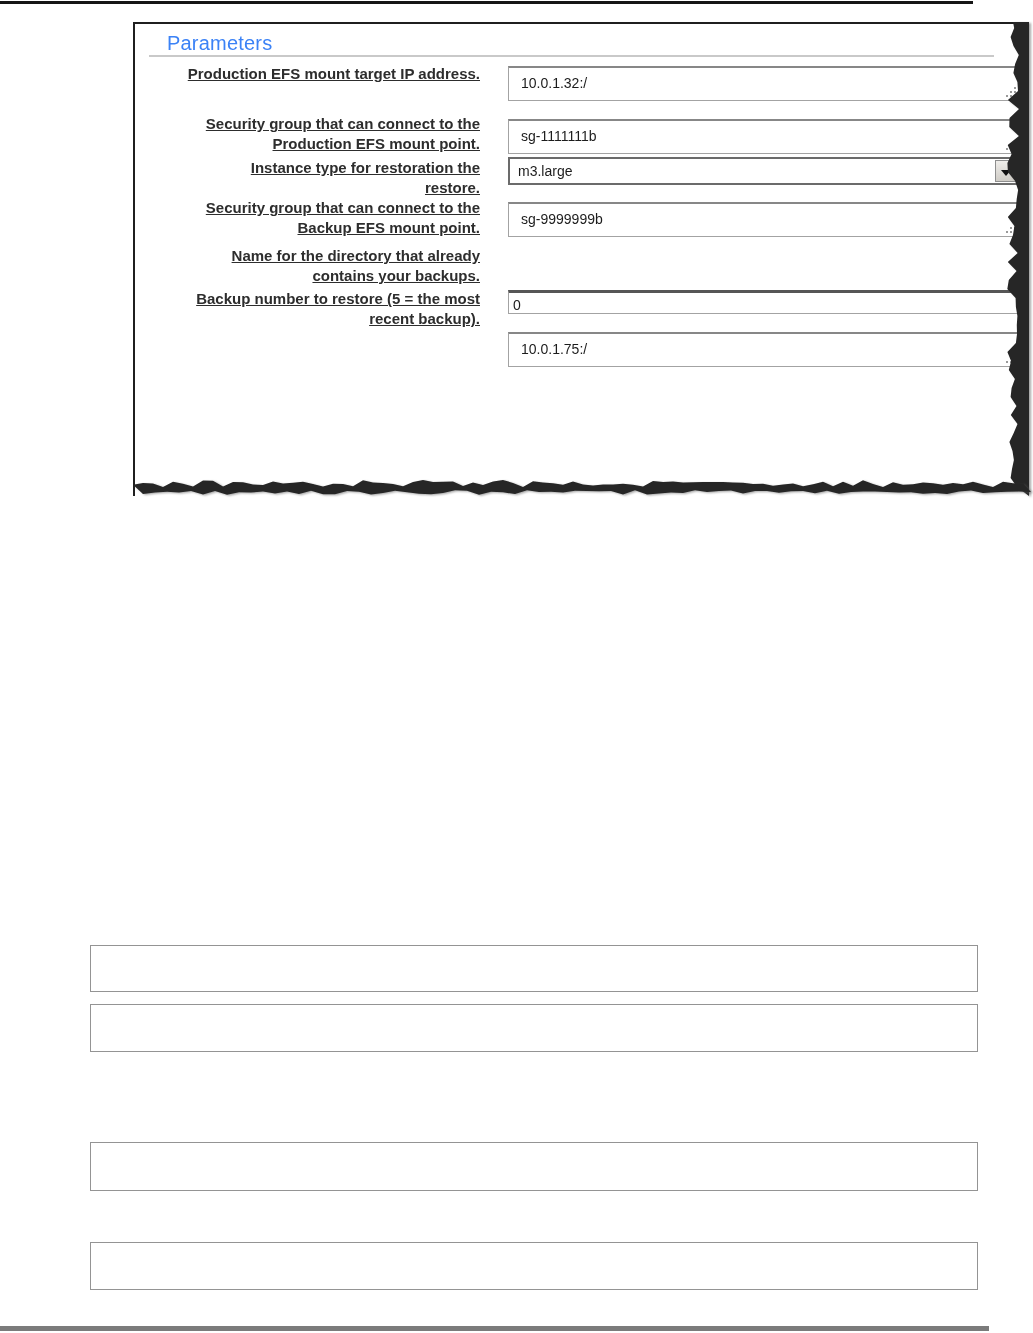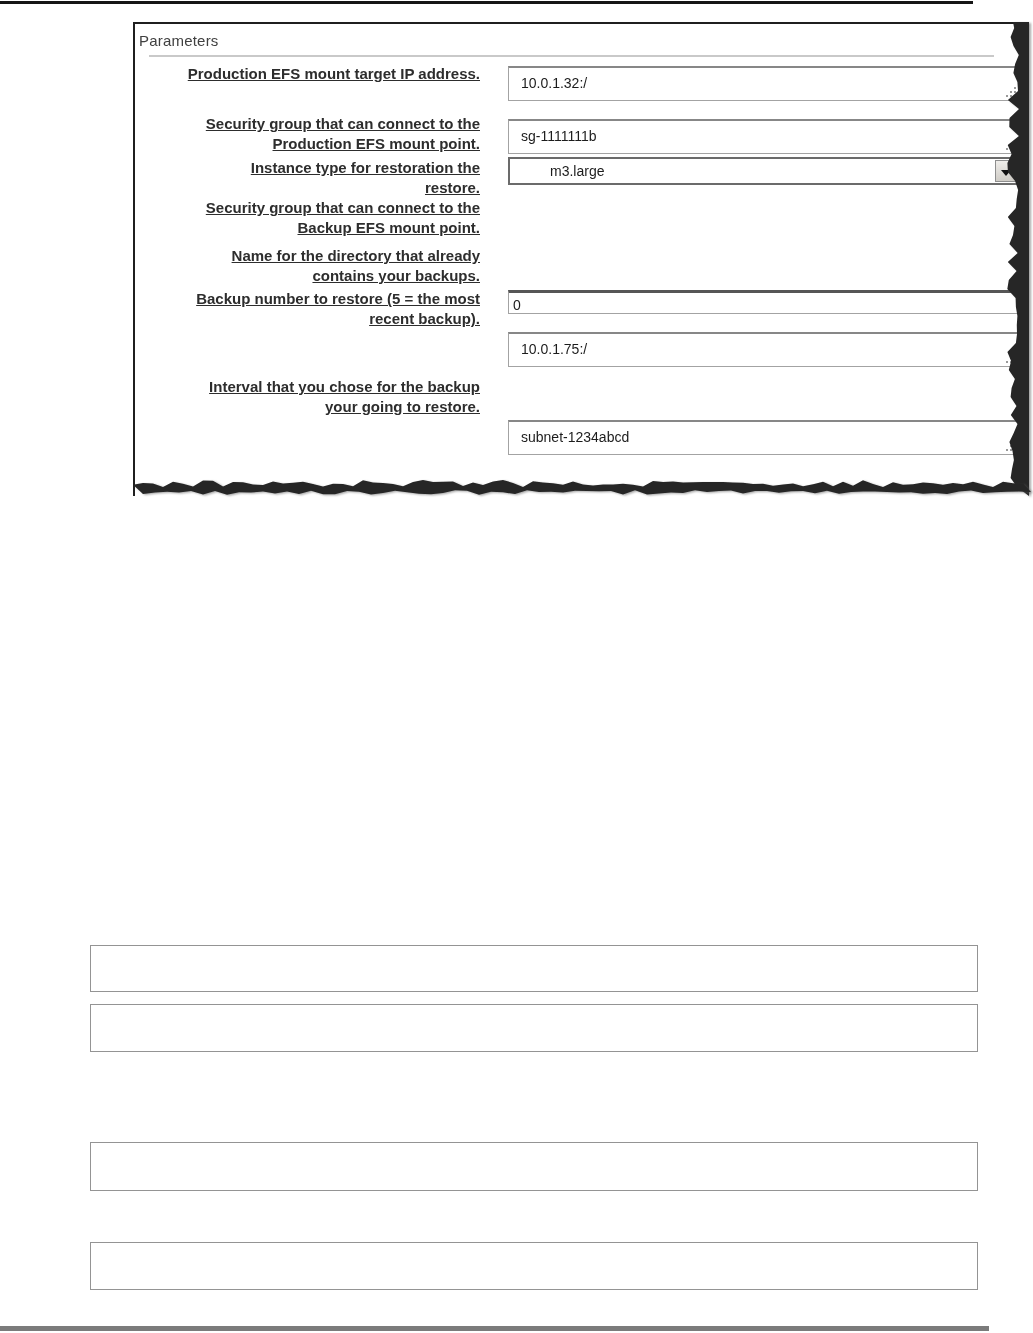--- a/index.html
+++ b/index.html
@@ -9,42 +9,42 @@
   }
   .top-rule{position:absolute;left:0;top:1px;width:973px;height:3px;background:#161616;}
   .bottom-bar{position:absolute;left:0;top:1326px;width:989px;height:5px;background:#7b7b7b;}
 
   
   .shot{
     position:absolute;left:133px;top:22px;width:892px;height:472px;
     background:#ffffff;border-top:2px solid #1f1f1f;border-left:2px solid #1f1f1f;
   }
   .shot-title{
-    position:absolute;left:4px;top:8px;font-size:15px;color:#404040;letter-spacing:.2px;
+    position:absolute;left:32px;top:8px;font-size:20px;color:#3b82f6;letter-spacing:.2px;
   }
   .shot-title-rule{position:absolute;left:14px;top:31px;width:845px;height:2px;background:#c9c9c9;}
 
   .f-label{
     position:absolute;left:0;width:345px;text-align:right;
     font-size:15px;font-weight:bold;color:#2d2d2d;line-height:20px;white-space:pre-line;text-decoration:underline;
   }
   .ctl{position:absolute;left:373px;width:512px;background:#fff;box-sizing:border-box;}
   .ta{
     border:1px solid #a3a3a3;border-top:2px solid #878787;height:35px;
     font-size:14px;color:#1c1c1c;padding:7px 0 0 12px;position:absolute;
   }
   .ti{
     border:1px solid #a3a3a3;border-top:3px solid #565656;height:24px;
     font-size:14px;color:#1c1c1c;padding:4px 0 0 4px;position:absolute;
   }
   .sel{
     border:2px solid #6b6b6b;height:28px;position:absolute;
     font-size:14px;color:#1c1c1c;
   }
-  .sel .sel-text{position:absolute;left:8px;top:4px;margin-left:32px;}
+  .sel .sel-text{position:absolute;left:8px;top:4px;}
   .sel-btn{
     position:absolute;right:1px;top:1px;bottom:1px;width:22px;
     background:linear-gradient(#efedea,#cfccc6);border:1px solid #8e8e8e;box-sizing:border-box;
   }
   .sel-arrow{
     position:absolute;left:5px;top:9px;width:0;height:0;
     border-left:5px solid transparent;border-right:5px solid transparent;border-top:6px solid #111;
   }
   .grip{position:absolute;right:2px;bottom:2px;}
 
@@ -103,20 +103,33 @@
 restore.</div>
   <div class="ctl sel" style="top:133px">
     <span class="sel-text">m3.large</span>
     <span class="sel-btn">
         <span class="sel-arrow"></span>
       </span>
   </div>
 
   <div class="f-label" style="top:174px">Security group that can connect to the
 Backup EFS mount point.</div>
+  <div class="ctl ta" style="top:178px">
+    <span>sg-9999999b</span>
+    <svg class="grip" width="11" height="11">
+        <g fill="#9a9a9a">
+          <rect x="8" y="0" width="2" height="2"></rect>
+          <rect x="8" y="4" width="2" height="2"></rect>
+          <rect x="4" y="4" width="2" height="2"></rect>
+          <rect x="8" y="8" width="2" height="2"></rect>
+          <rect x="4" y="8" width="2" height="2"></rect>
+          <rect x="0" y="8" width="2" height="2"></rect>
+        </g>
+      </svg>
+  </div>
 
   <div class="f-label" style="top:222px">Name for the directory that already
 contains your backups.</div>
 
   <div class="f-label" style="top:265px">Backup number to restore (5 = the most
 recent backup).</div>
   <div class="ctl ti" style="top:266px">
     <span>0</span>
   </div>
 
@@ -127,36 +140,21 @@
           <rect x="8" y="0" width="2" height="2"></rect>
           <rect x="8" y="4" width="2" height="2"></rect>
           <rect x="4" y="4" width="2" height="2"></rect>
           <rect x="8" y="8" width="2" height="2"></rect>
           <rect x="4" y="8" width="2" height="2"></rect>
           <rect x="0" y="8" width="2" height="2"></rect>
         </g>
       </svg>
   </div>
 
-  <div class="f-label" style="top:353px">Interval that you chose for the backup
-your going to restore.</div>
 
-  <div class="ctl ta" style="top:396px">
-    <span>subnet-1234abcd</span>
-    <svg class="grip" width="11" height="11">
-        <g fill="#9a9a9a">
-          <rect x="8" y="0" width="2" height="2"></rect>
-          <rect x="8" y="4" width="2" height="2"></rect>
-          <rect x="4" y="4" width="2" height="2"></rect>
-          <rect x="8" y="8" width="2" height="2"></rect>
-          <rect x="4" y="8" width="2" height="2"></rect>
-          <rect x="0" y="8" width="2" height="2"></rect>
-        </g>
-      </svg>
-  </div>
 
   <svg id="torn-right" class="torn" width="26" height="476">
     <path id="torn-right-path" fill="#262626" d="M26,0 L10,0 L11.2,6 L7.6,15 L10.5,24 L15.8,33 L12.1,42 L10.4,51 L14.4,60 L15.0,69 L4.9,78 L16.0,87 L6.5,96 L6.3,105 L15.9,114 L4.7,123 L8.6,132 L4.4,141 L4.9,150 L12.1,159 L15.1,168 L13.7,177 L12.9,186 L4.8,195 L11.4,204 L10.0,213 L6.4,222 L14.7,231 L4.8,240 L13.6,249 L5.8,258 L4.3,267 L12.6,276 L12.9,285 L14.4,294 L13.8,303 L14.0,312 L12.9,321 L4.4,330 L8.1,339 L5.8,348 L11.9,357 L8.6,366 L7.6,375 L13.5,384 L7.8,393 L14.5,402 L10.7,411 L6.4,420 L9.5,429 L10.9,438 L9.0,447 L7.6,456 L14.1,465 L26,474 Z"></path>
   </svg>
   <svg id="torn-bottom" class="torn" width="898" height="20">
     <path id="torn-bottom-path" fill="#262626" d="M0,6.8 L10,5.0 L20,5.4 L30,8.9 L40,3.7 L50,5.7 L60,8.4 L70,2.6 L80,2.7 L90,8.6 L100,4.0 L110,4.2 L120,6.4 L130,7.1 L140,3.4 L150,5.6 L160,4.7 L170,3.7 L180,6.0 L190,8.6 L200,5.7 L210,6.1 L220,8.2 L230,2.3 L240,4.4 L250,5.0 L260,6.0 L270,8.2 L280,4.0 L290,2.1 L300,4.1 L310,3.7 L320,3.6 L330,8.1 L340,4.5 L350,7.0 L360,3.6 L370,2.1 L380,4.9 L390,9.0 L400,3.2 L410,4.5 L420,5.2 L430,6.8 L440,3.4 L450,6.6 L460,7.4 L470,6.5 L480,6.6 L490,5.8 L500,6.8 L510,8.5 L520,3.1 L530,4.1 L540,3.4 L550,4.4 L560,4.3 L570,4.0 L580,4.0 L590,3.9 L600,4.5 L610,4.7 L620,5.9 L630,5.7 L640,7.8 L650,6.4 L660,5.4 L670,8.3 L680,6.2 L690,3.7 L700,8.2 L710,3.7 L720,7.8 L730,2.2 L740,6.0 L750,8.9 L760,4.3 L770,6.7 L780,6.3 L790,4.6 L800,5.3 L810,6.8 L820,5.1 L830,6.3 L840,3.7 L850,6.4 L860,8.9 L870,3.7 L880,5.3 L890,5.6 L898,13.9 L886,13.4 L874,13.8 L862,14.2 L850,15.1 L838,12.6 L826,13.6 L814,16.1 L802,14.9 L790,15.7 L778,14.3 L766,14.4 L754,14.1 L742,13.6 L730,13.6 L718,14.0 L706,15.7 L694,12.7 L682,15.3 L670,13.0 L658,13.2 L646,14.8 L634,12.9 L622,13.0 L610,15.5 L598,12.5 L586,12.9 L574,14.1 L562,12.2 L550,15.1 L538,14.5 L526,15.6 L514,16.4 L502,12.2 L490,16.4 L478,13.1 L466,13.3 L454,13.1 L442,12.8 L430,14.6 L418,13.7 L406,14.0 L394,12.2 L382,16.1 L370,14.3 L358,13.8 L346,16.8 L334,12.7 L322,12.2 L310,15.1 L298,16.3 L286,15.7 L274,14.3 L262,12.8 L250,15.0 L238,16.5 L226,13.7 L214,13.1 L202,16.3 L190,16.2 L178,12.7 L166,16.1 L154,13.5 L142,15.4 L130,13.5 L118,14.4 L106,14.3 L94,16.7 L82,13.1 L70,16.6 L58,12.9 L46,14.4 L34,13.7 L22,14.6 L10,16.0 Z"></path>
   </svg>
 </div>
 
 <div class="empty-box" id="ebox1"></div>

